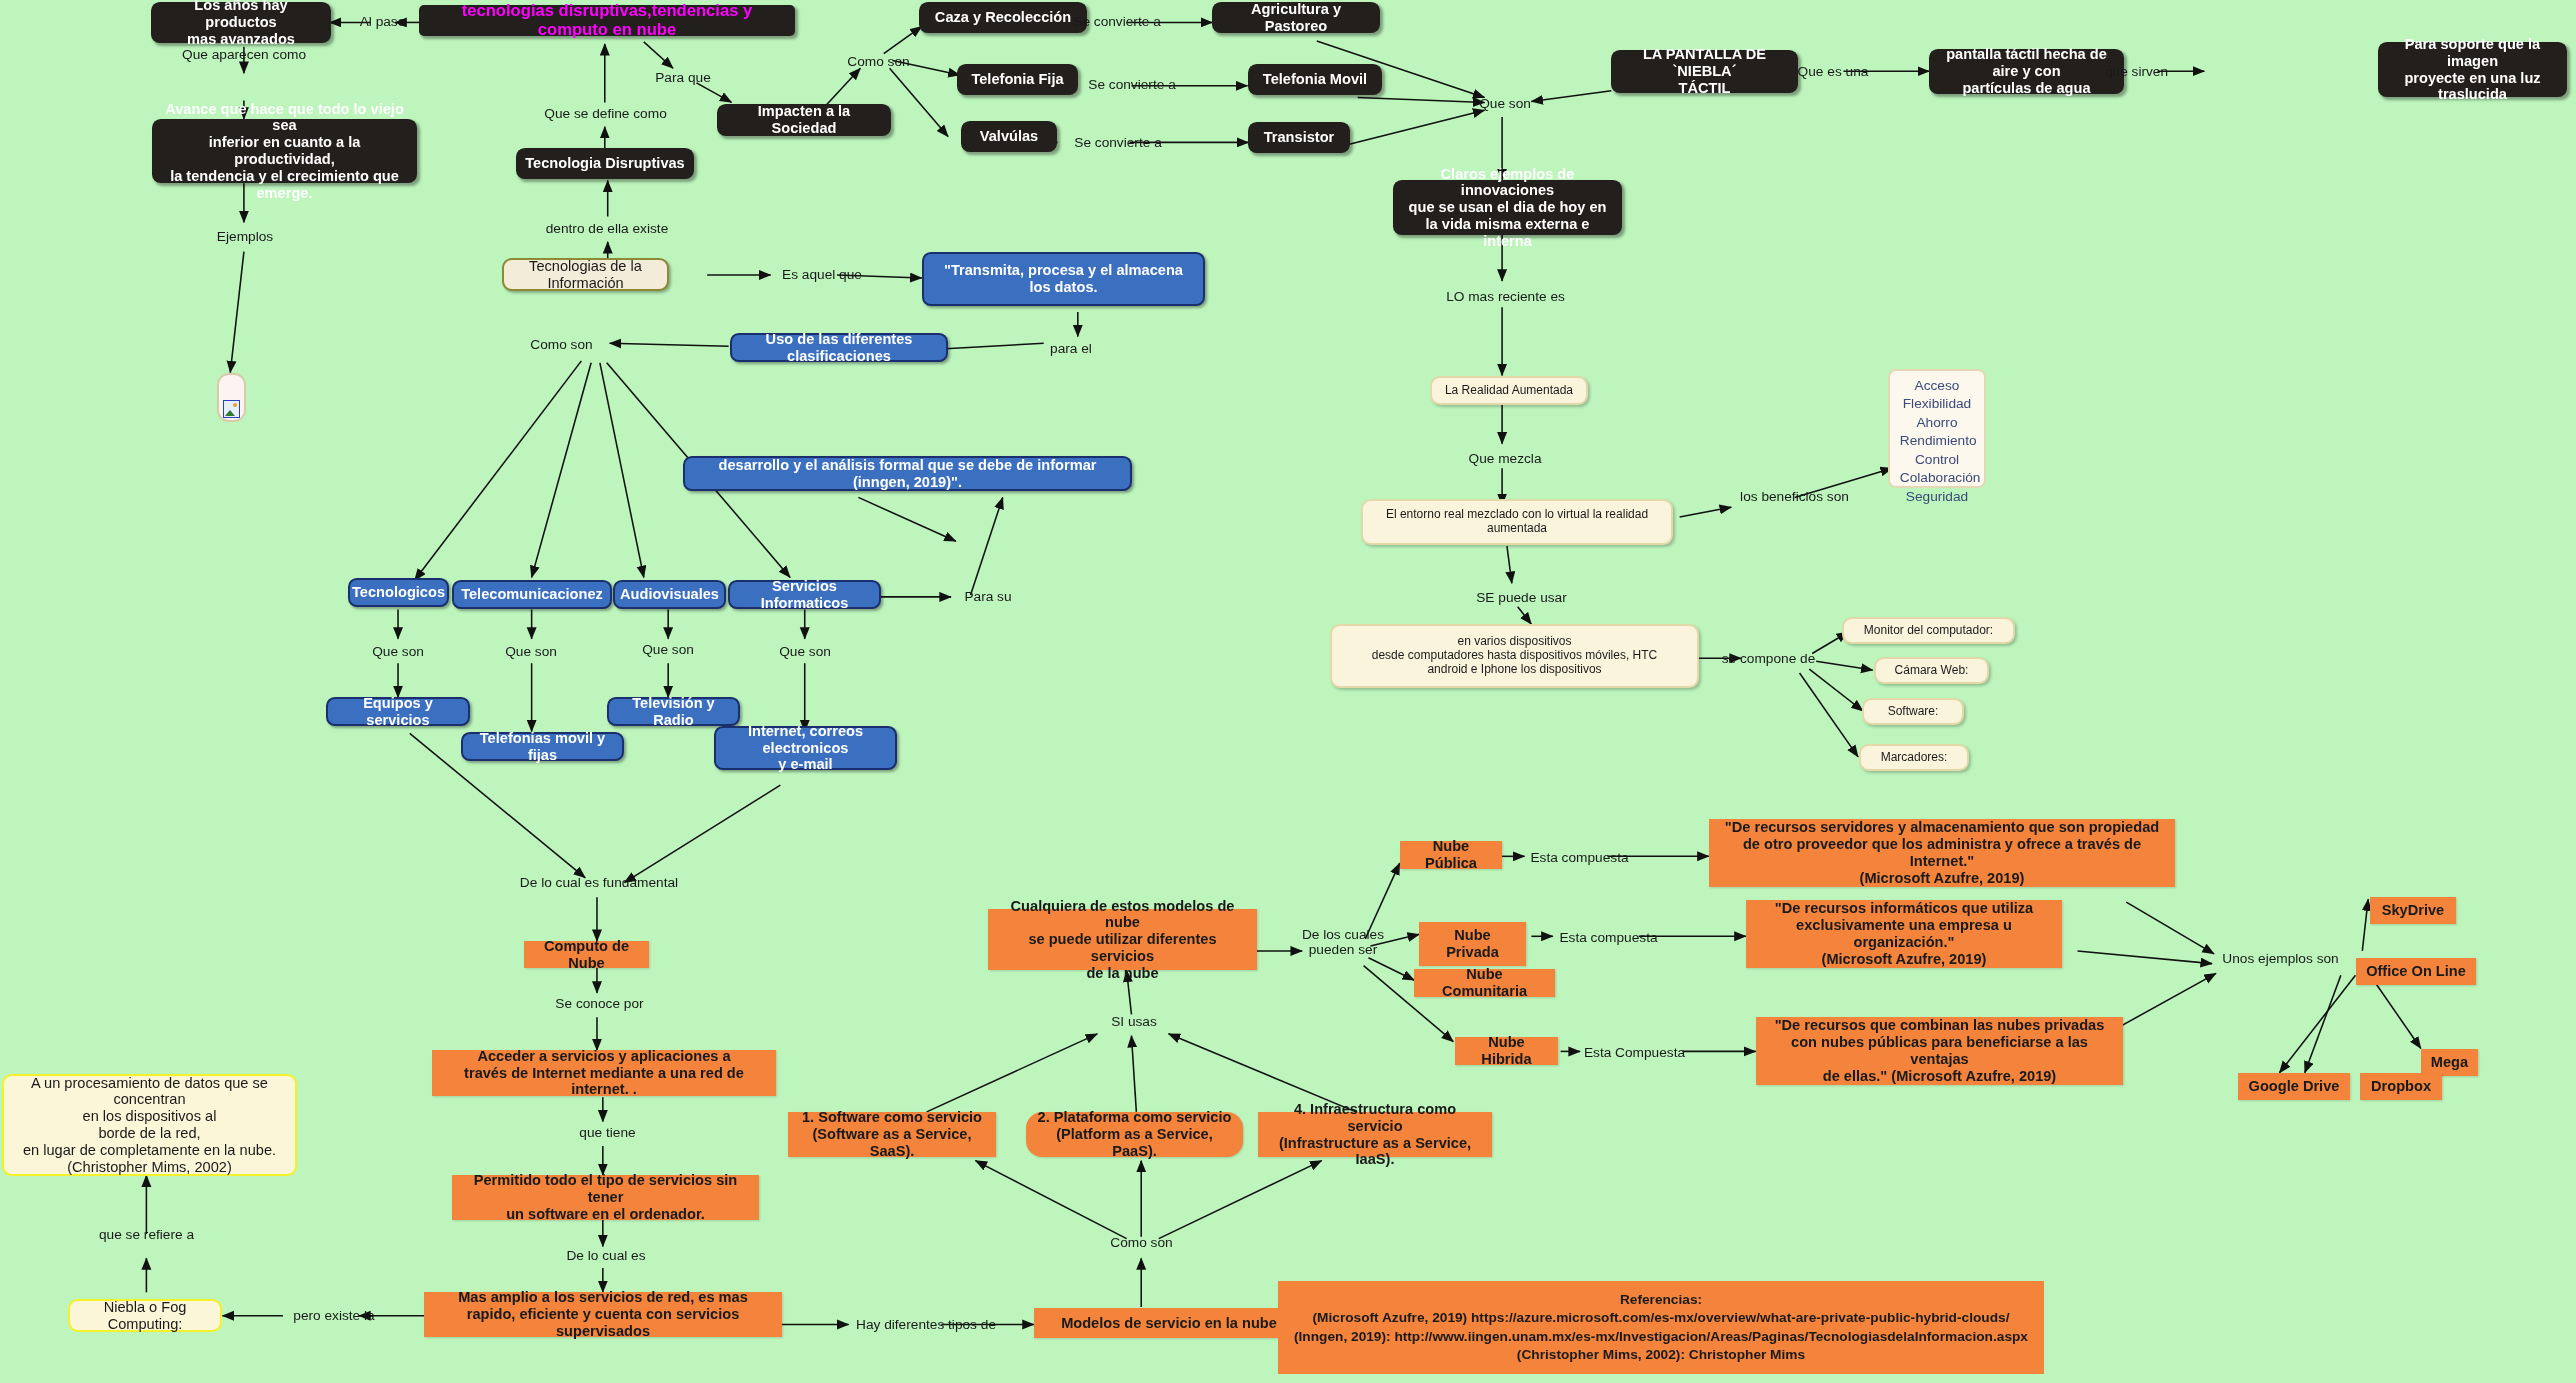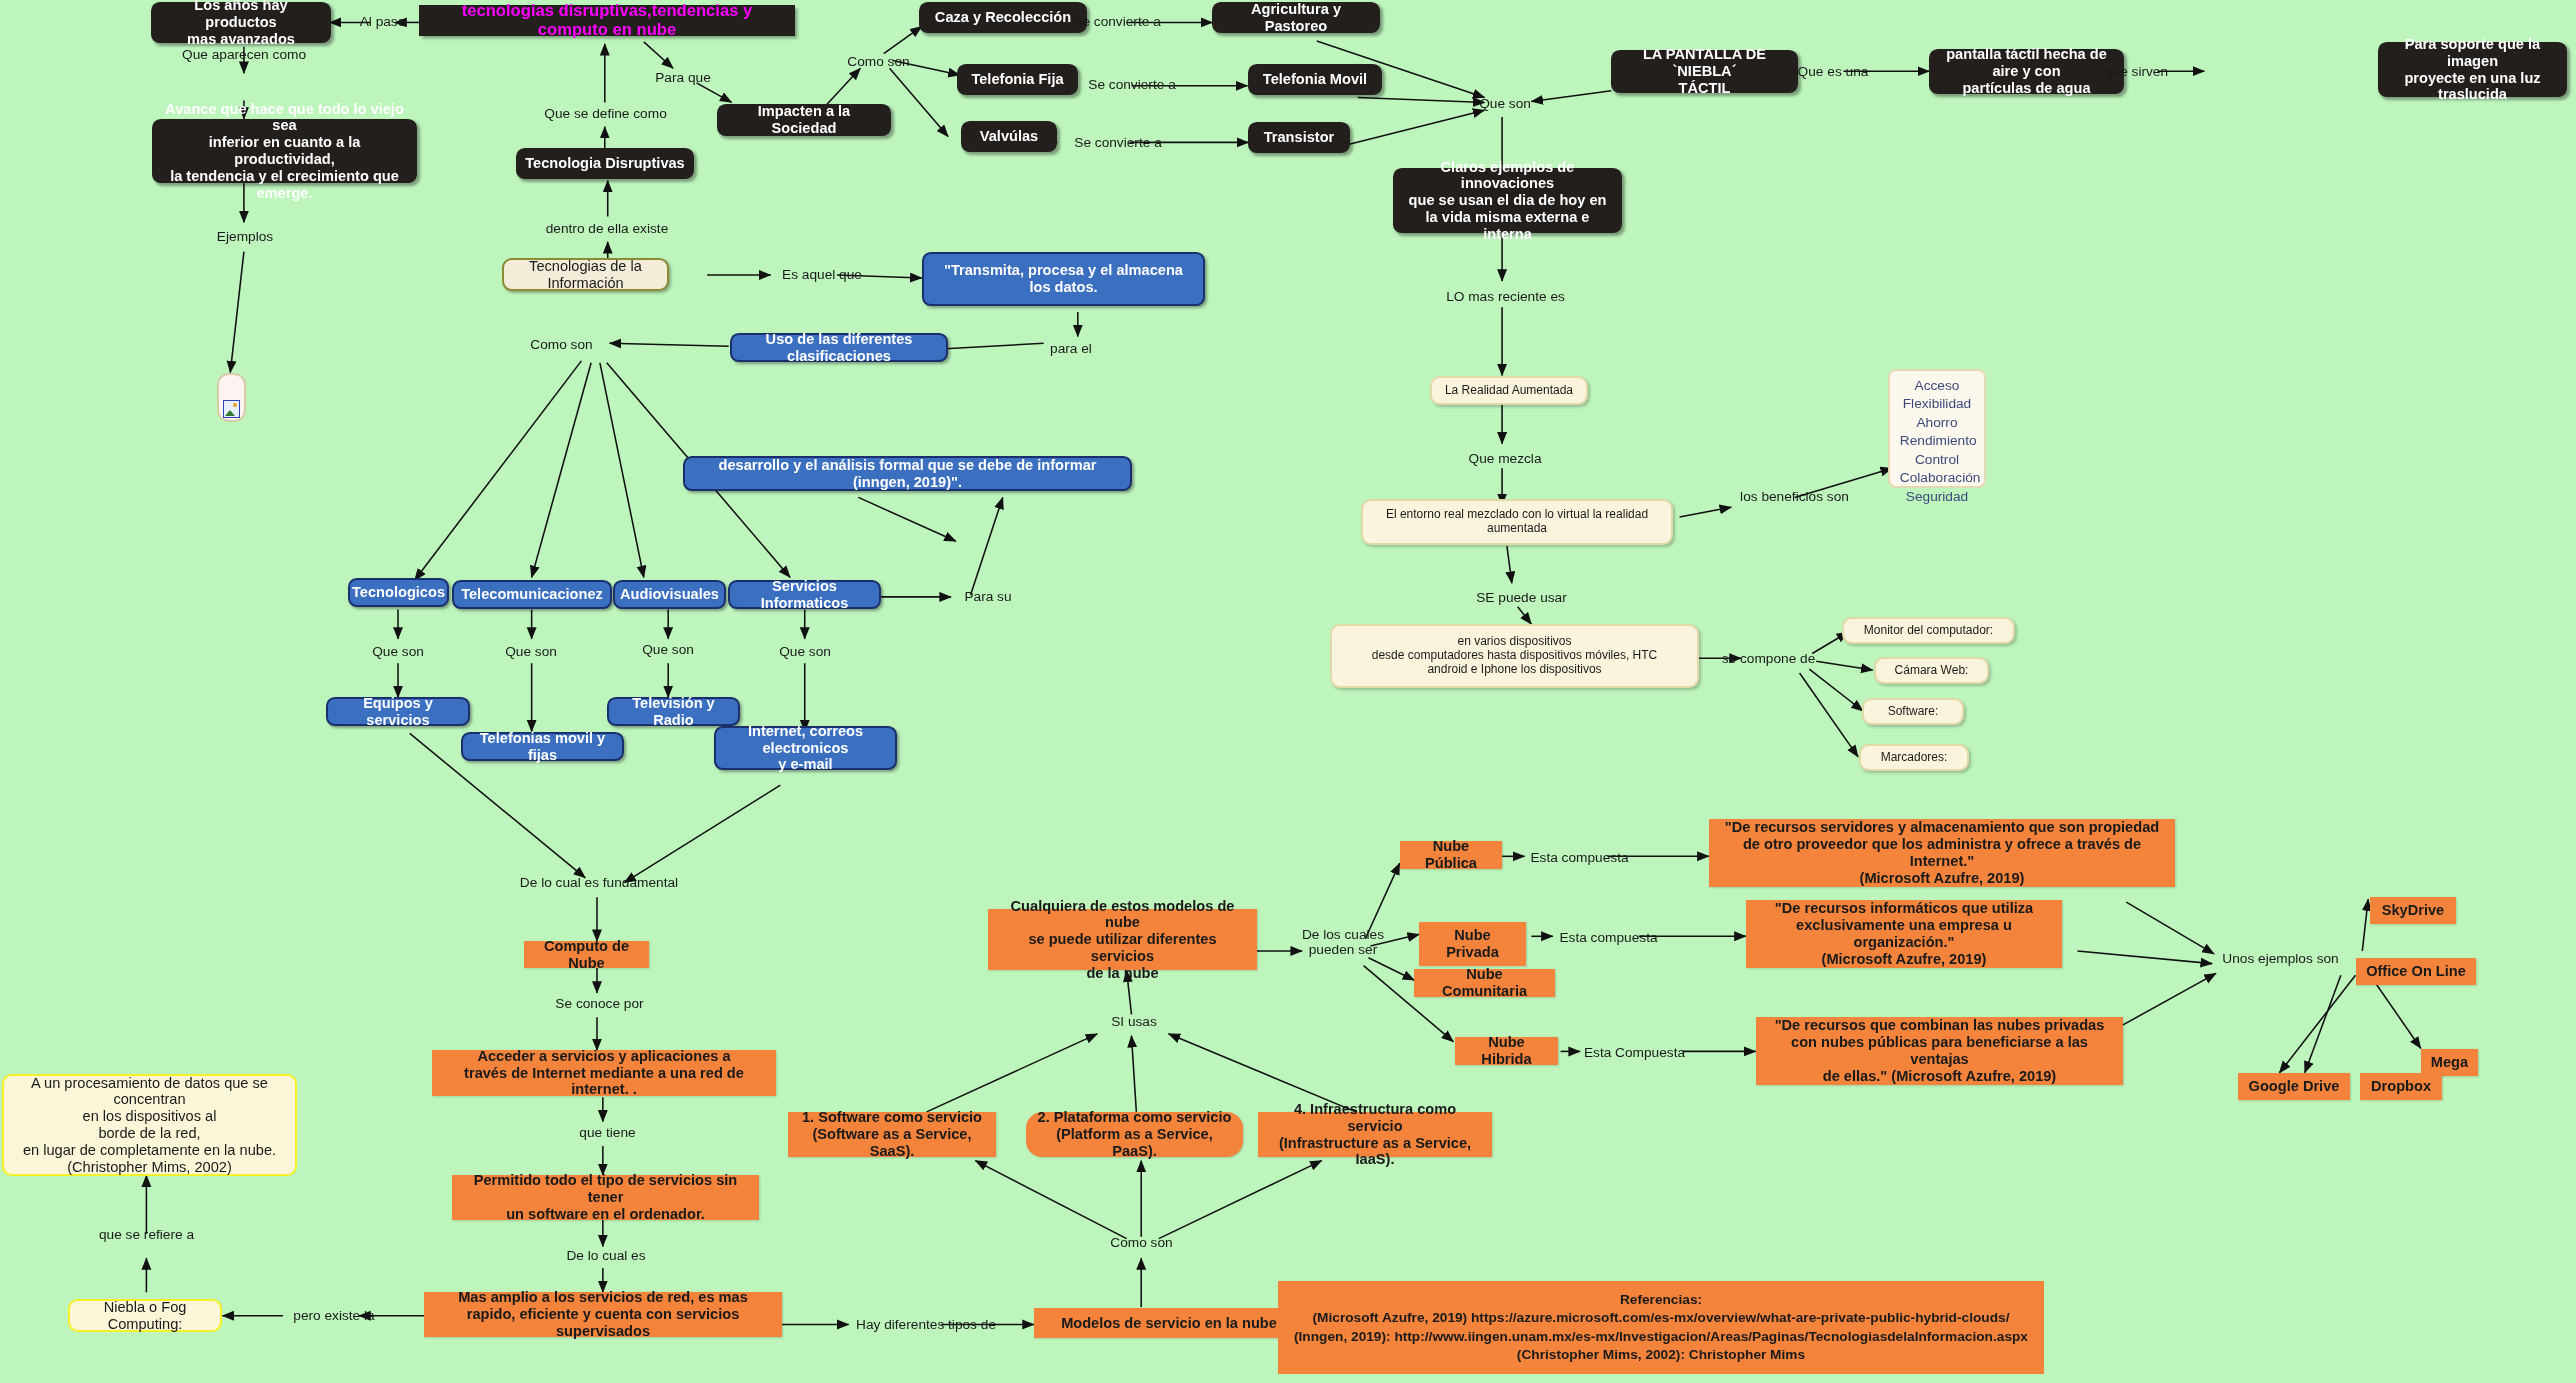--- a/index.html
+++ b/index.html
@@ -28,21 +28,21 @@
     border-radius:8.8px;
     font-weight:bold;
     font-size:14.6px;
     box-shadow:2.9px 2.9px 2.9px rgba(0,0,0,0.35);
     padding:4.9px 8.8px;
   }
   
   .n-title{
     background:#231f1d;
     color:#ff00ff;
-    border-radius:0;
+    border-radius:5px;
     font-weight:bold;
     font-size:16.6px;
     box-shadow:2.9px 2.9px 2.9px rgba(0,0,0,0.35);
     padding:3.9px 9.8px;
   }
   
   .n-blue{
     background:#3b6fc0;
     color:#ffffff;
     border:2px solid #1b2f6e;
@@ -357,21 +357,21 @@
   <div class="node n-black" style="left:1611px;top:50px;width:187px;height:43px;">LA PANTALLA DE `NIEBLA´
 TÁCTIL</div>
   <div class="lbl" style="left:1789px;top:64px;width:88px;">Que es una</div>
   <div class="node n-black" style="left:1929px;top:49px;width:195px;height:45px;">pantalla táctil hecha de aire y con
 partículas de agua</div>
   <div class="lbl" style="left:2095px;top:64px;width:83px;">que sirven</div>
   <div class="node n-black" style="left:2378px;top:42px;width:189px;height:55px;">Para soporte que la imagen
 proyecte en una luz
 traslucida</div>
 
-  <div class="node n-black" style="left:1393px;top:168px;width:229px;height:65px;">Claros ejemplos de innovaciones
+  <div class="node n-black" style="left:1393px;top:180px;width:229px;height:55px;">Claros ejemplos de innovaciones
 que se usan el dia de hoy en
 la vida misma externa e interna</div>
   <div class="lbl" style="left:1442px;top:289px;width:127px;">LO mas reciente es</div>
   <div class="node n-cream2" style="left:1430px;top:376px;width:158px;height:29px;">La Realidad Aumentada</div>
   <div class="lbl" style="left:1461px;top:451px;width:88px;">Que mezcla</div>
   <div class="node n-cream2" style="left:1361px;top:499px;width:312px;height:46px;">El entorno real mezclado con lo virtual la realidad
 aumentada</div>
 
   <div class="lbl" style="left:1731px;top:489px;width:127px;">los beneficios son</div>
   <div class="node n-cream-benefit" style="left:1888px;top:369px;width:98px;height:119px;">Acceso

